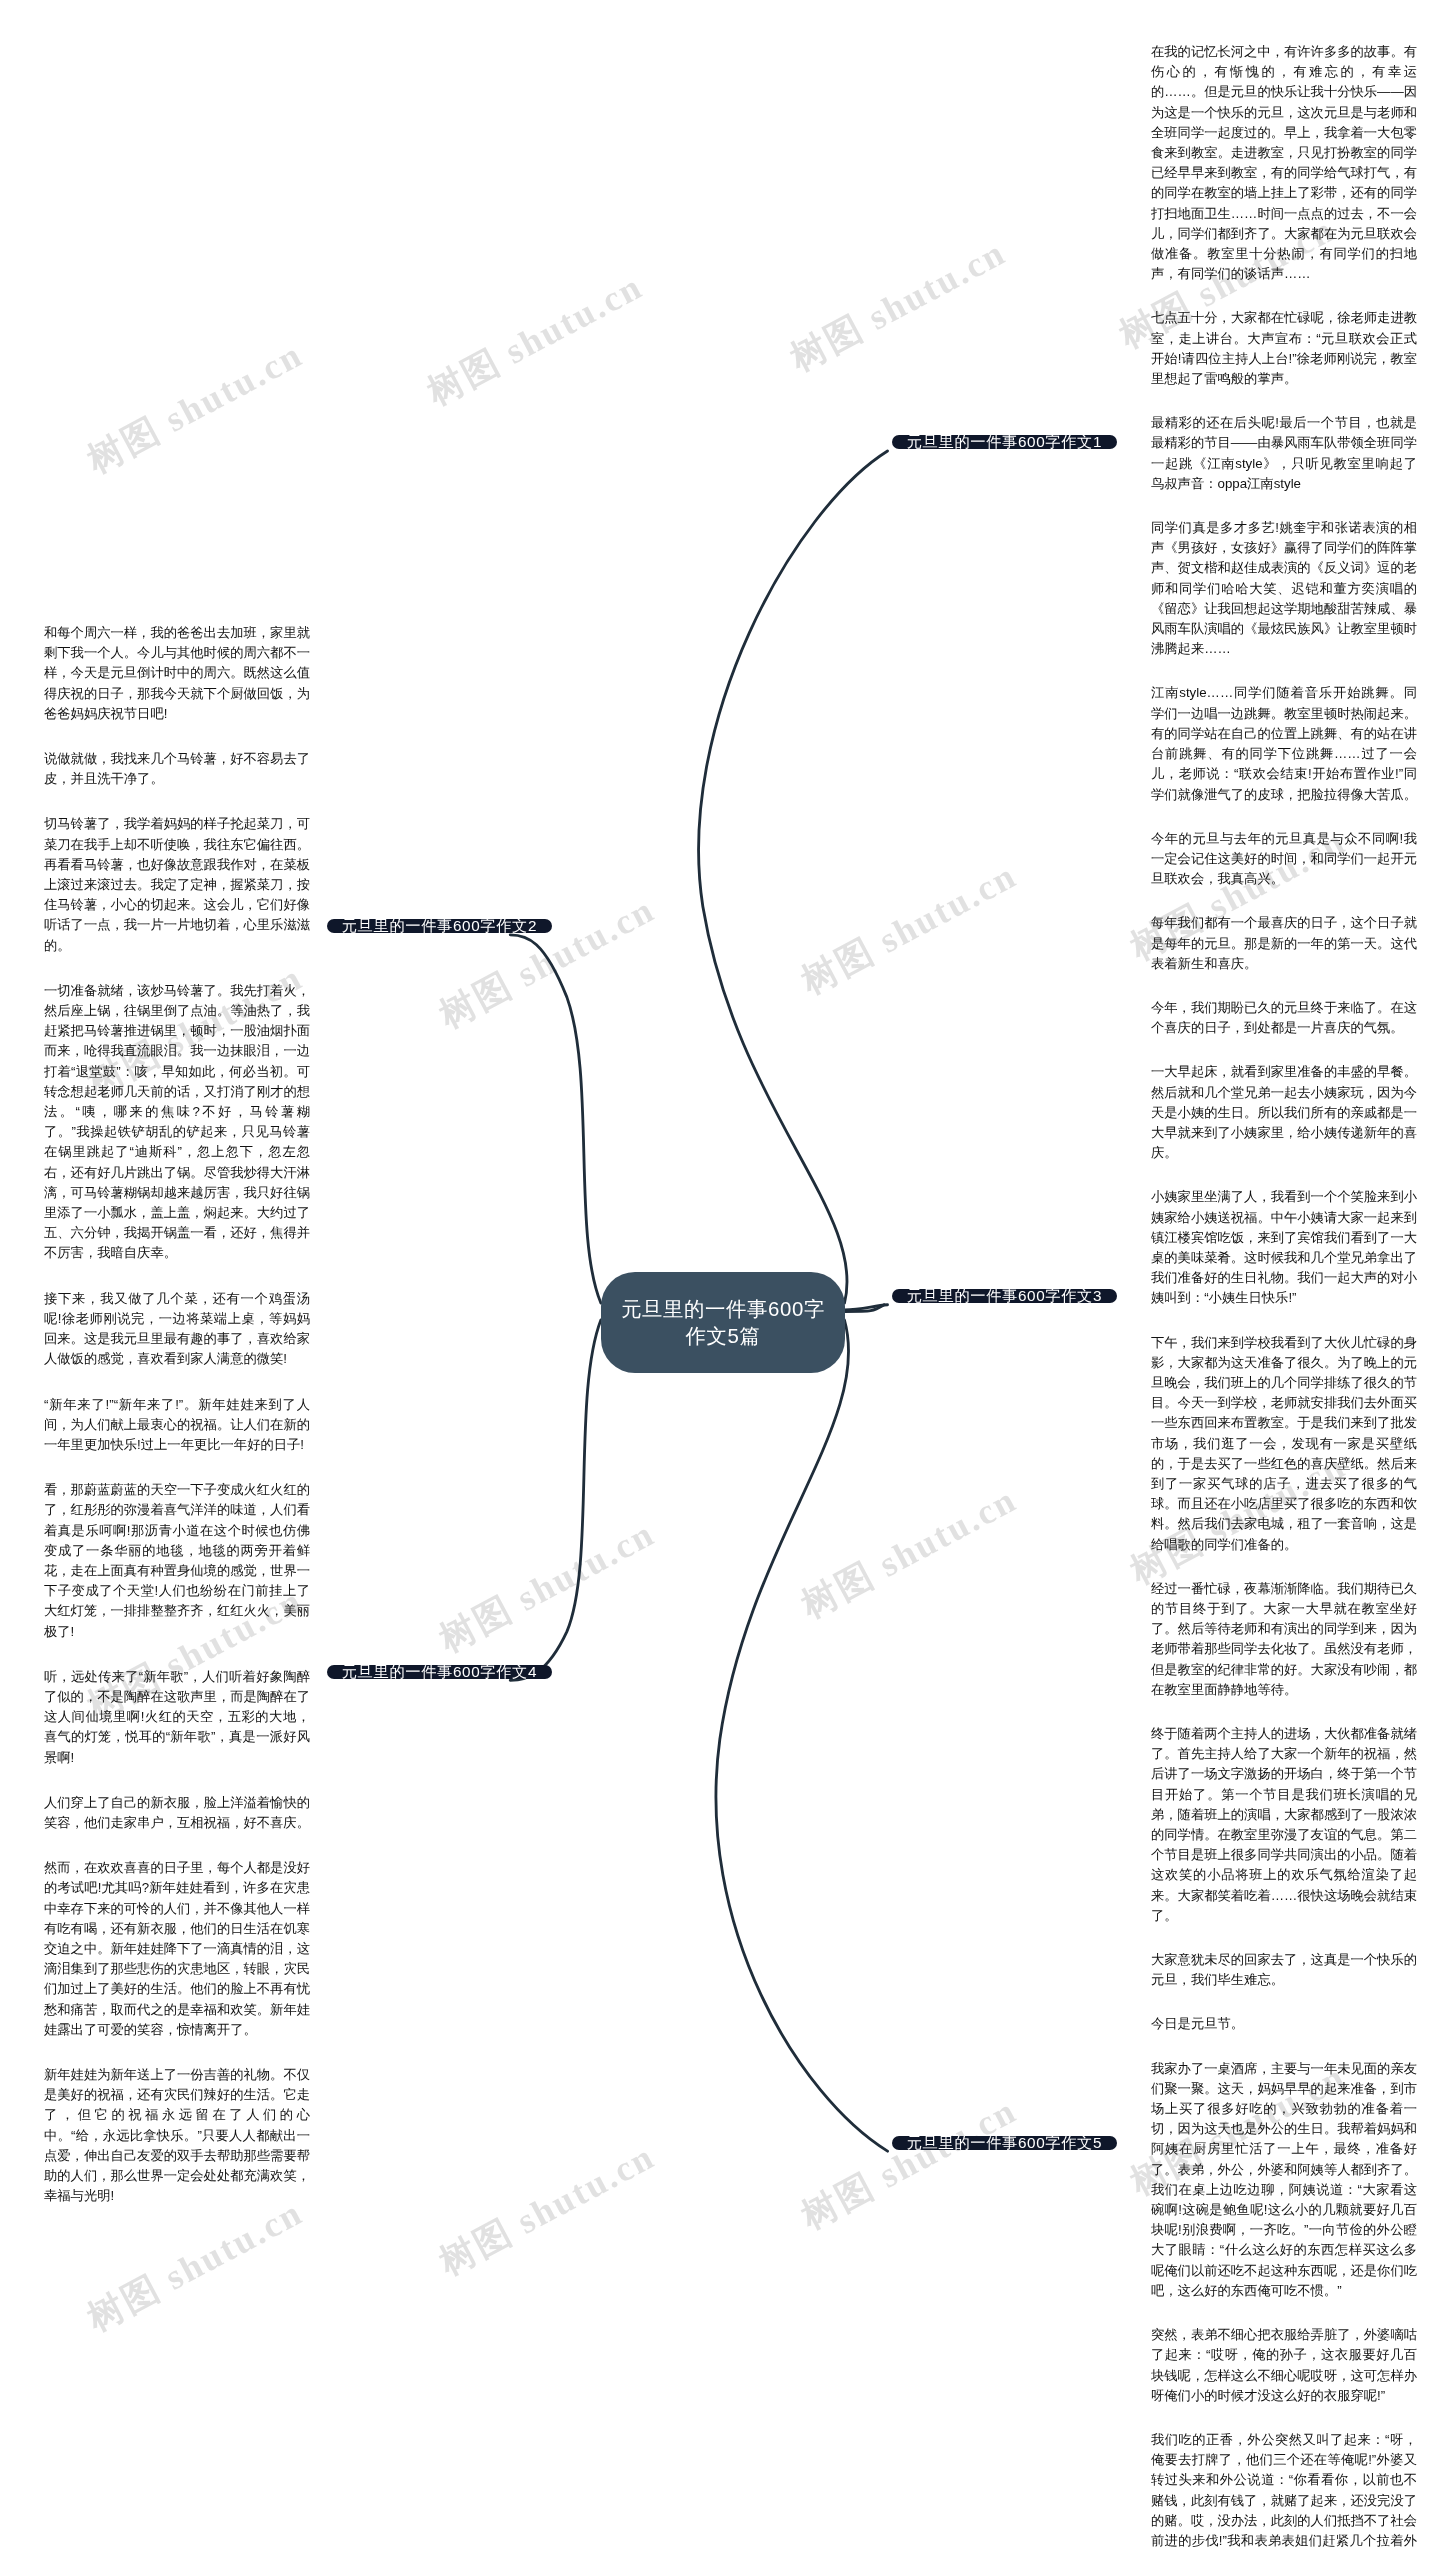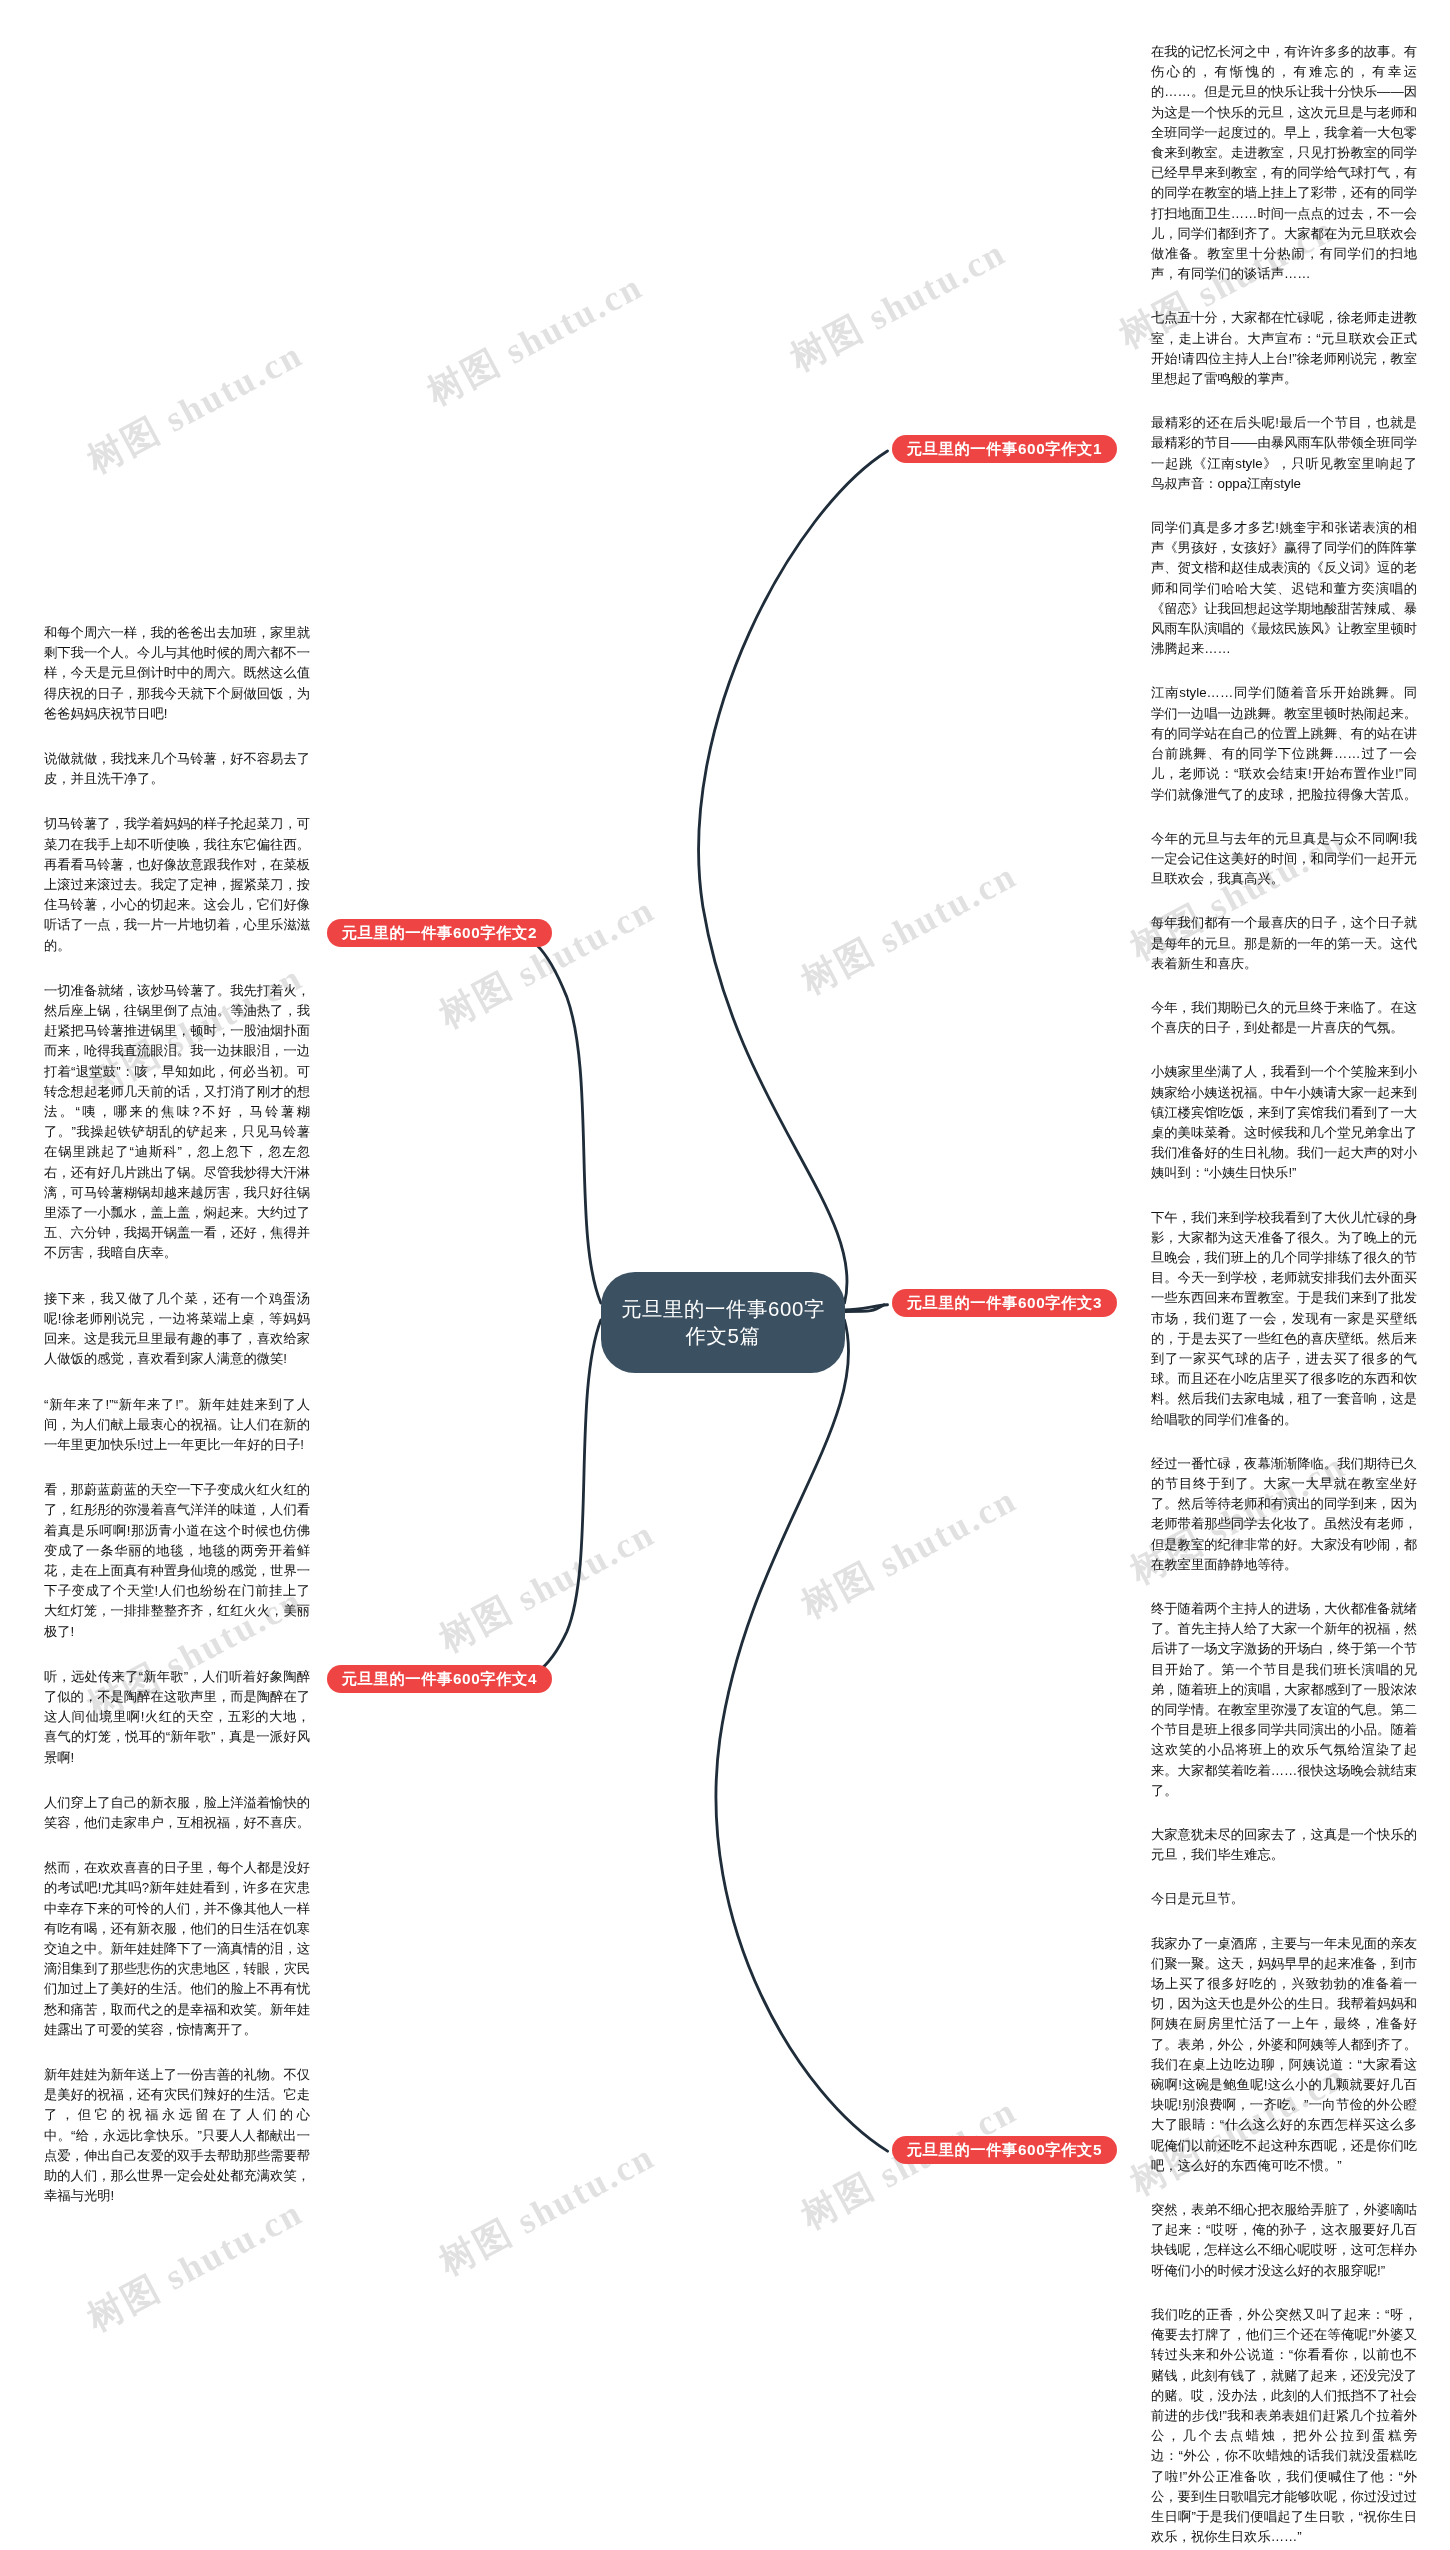--- a/index.html
+++ b/index.html
@@ -38,22 +38,22 @@
     text-align:center;color:#ffffff;border-radius:566px;
     font-weight:400;letter-spacing:0.6px;
     font-family:"Liberation Sans","DejaVu Sans",sans-serif;
   }
   .root{
     background:#3b5061;border-radius:34px;
     width:244px;height:101px;font-size:20.4px;line-height:1.28;
     left:601px;top:1272px;padding:0 16px;
   }
   .branch{
-    background:#ef4444;height:28px;font-size:15.3px;
-    padding:0 14.7px;white-space:nowrap;font-weight:bold;
+    background:#0f172a;height:14px;font-size:15.3px;
+    padding:0 14.7px;white-space:nowrap;
   }
   .b1{left:892px;top:435px;}
   .b2{left:327px;top:919px;}
   .b3{left:892px;top:1289px;}
   .b4{left:327px;top:1665px;}
   .b5{left:892px;top:2136px;text-align:right;}
 </style>
 </head>
 <body>
 
@@ -92,20 +92,21 @@
 
   <div class="col right" style="top:42px;" id="right-col">
       <p class="para">在我的记忆长河之中，有许许多多的故事。有伤心的，有惭愧的，有难忘的，有幸运的……。但是元旦的快乐让我十分快乐——因为这是一个快乐的元旦，这次元旦是与老师和全班同学一起度过的。早上，我拿着一大包零食来到教室。走进教室，只见打扮教室的同学已经早早来到教室，有的同学给气球打气，有的同学在教室的墙上挂上了彩带，还有的同学打扫地面卫生……时间一点点的过去，不一会儿，同学们都到齐了。大家都在为元旦联欢会做准备。教室里十分热闹，有同学们的扫地声，有同学们的谈话声……</p>
       <p class="para">七点五十分，大家都在忙碌呢，徐老师走进教室，走上讲台。大声宣布：“元旦联欢会正式开始!请四位主持人上台!”徐老师刚说完，教室里想起了雷鸣般的掌声。</p>
       <p class="para">最精彩的还在后头呢!最后一个节目，也就是最精彩的节目——由暴风雨车队带领全班同学一起跳《江南style》，只听见教室里响起了鸟叔声音：oppa江南style</p>
       <p class="para">同学们真是多才多艺!姚奎宇和张诺表演的相声《男孩好，女孩好》赢得了同学们的阵阵掌声、贺文楷和赵佳成表演的《反义词》逗的老师和同学们哈哈大笑、迟铠和董方奕演唱的《留恋》让我回想起这学期地酸甜苦辣咸、暴风雨车队演唱的《最炫民族风》让教室里顿时沸腾起来……</p>
       <p class="para">江南style……同学们随着音乐开始跳舞。同学们一边唱一边跳舞。教室里顿时热闹起来。有的同学站在自己的位置上跳舞、有的站在讲台前跳舞、有的同学下位跳舞……过了一会儿，老师说：“联欢会结束!开始布置作业!”同学们就像泄气了的皮球，把脸拉得像大苦瓜。</p>
       <p class="para">今年的元旦与去年的元旦真是与众不同啊!我一定会记住这美好的时间，和同学们一起开元旦联欢会，我真高兴。</p>
       <p class="para">每年我们都有一个最喜庆的日子，这个日子就是每年的元旦。那是新的一年的第一天。这代表着新生和喜庆。</p>
       <p class="para">今年，我们期盼已久的元旦终于来临了。在这个喜庆的日子，到处都是一片喜庆的气氛。</p>
+      <p class="para">一大早起床，就看到家里准备的丰盛的早餐。然后就和几个堂兄弟一起去小姨家玩，因为今天是小姨的生日。所以我们所有的亲戚都是一大早就来到了小姨家里，给小姨传递新年的喜庆。</p>
       <p class="para">小姨家里坐满了人，我看到一个个笑脸来到小姨家给小姨送祝福。中午小姨请大家一起来到镇江楼宾馆吃饭，来到了宾馆我们看到了一大桌的美味菜肴。这时候我和几个堂兄弟拿出了我们准备好的生日礼物。我们一起大声的对小姨叫到：“小姨生日快乐!”</p>
       <p class="para">下午，我们来到学校我看到了大伙儿忙碌的身影，大家都为这天准备了很久。为了晚上的元旦晚会，我们班上的几个同学排练了很久的节目。今天一到学校，老师就安排我们去外面买一些东西回来布置教室。于是我们来到了批发市场，我们逛了一会，发现有一家是买壁纸的，于是去买了一些红色的喜庆壁纸。然后来到了一家买气球的店子，进去买了很多的气球。而且还在小吃店里买了很多吃的东西和饮料。然后我们去家电城，租了一套音响，这是给唱歌的同学们准备的。</p>
       <p class="para">经过一番忙碌，夜幕渐渐降临。我们期待已久的节目终于到了。大家一大早就在教室坐好了。然后等待老师和有演出的同学到来，因为老师带着那些同学去化妆了。虽然没有老师，但是教室的纪律非常的好。大家没有吵闹，都在教室里面静静地等待。</p>
       <p class="para">终于随着两个主持人的进场，大伙都准备就绪了。首先主持人给了大家一个新年的祝福，然后讲了一场文字激扬的开场白，终于第一个节目开始了。第一个节目是我们班长演唱的兄弟，随着班上的演唱，大家都感到了一股浓浓的同学情。在教室里弥漫了友谊的气息。第二个节目是班上很多同学共同演出的小品。随着这欢笑的小品将班上的欢乐气氛给渲染了起来。大家都笑着吃着……很快这场晚会就结束了。</p>
       <p class="para">大家意犹未尽的回家去了，这真是一个快乐的元旦，我们毕生难忘。</p>
       <p class="para">今日是元旦节。</p>
       <p class="para">我家办了一桌酒席，主要与一年未见面的亲友们聚一聚。这天，妈妈早早的起来准备，到市场上买了很多好吃的，兴致勃勃的准备着一切，因为这天也是外公的生日。我帮着妈妈和阿姨在厨房里忙活了一上午，最终，准备好了。表弟，外公，外婆和阿姨等人都到齐了。我们在桌上边吃边聊，阿姨说道：“大家看这碗啊!这碗是鲍鱼呢!这么小的几颗就要好几百块呢!别浪费啊，一齐吃。”一向节俭的外公瞪大了眼睛：“什么这么好的东西怎样买这么多呢俺们以前还吃不起这种东西呢，还是你们吃吧，这么好的东西俺可吃不惯。”</p>
       <p class="para">突然，表弟不细心把衣服给弄脏了，外婆嘀咕了起来：“哎呀，俺的孙子，这衣服要好几百块钱呢，怎样这么不细心呢哎呀，这可怎样办呀俺们小的时候才没这么好的衣服穿呢!”</p>
       <p class="para">我们吃的正香，外公突然又叫了起来：“呀，俺要去打牌了，他们三个还在等俺呢!”外婆又转过头来和外公说道：“你看看你，以前也不赌钱，此刻有钱了，就赌了起来，还没完没了的赌。哎，没办法，此刻的人们抵挡不了社会前进的步伐!”我和表弟表姐们赶紧几个拉着外公，几个去点蜡烛，把外公拉到蛋糕旁边：“外公，你不吹蜡烛的话我们就没蛋糕吃了啦!”外公正准备吹，我们便喊住了他：“外公，要到生日歌唱完才能够吹呢，你过没过过生日啊”于是我们便唱起了生日歌，“祝你生日欢乐，祝你生日欢乐……”</p>
     </div>

